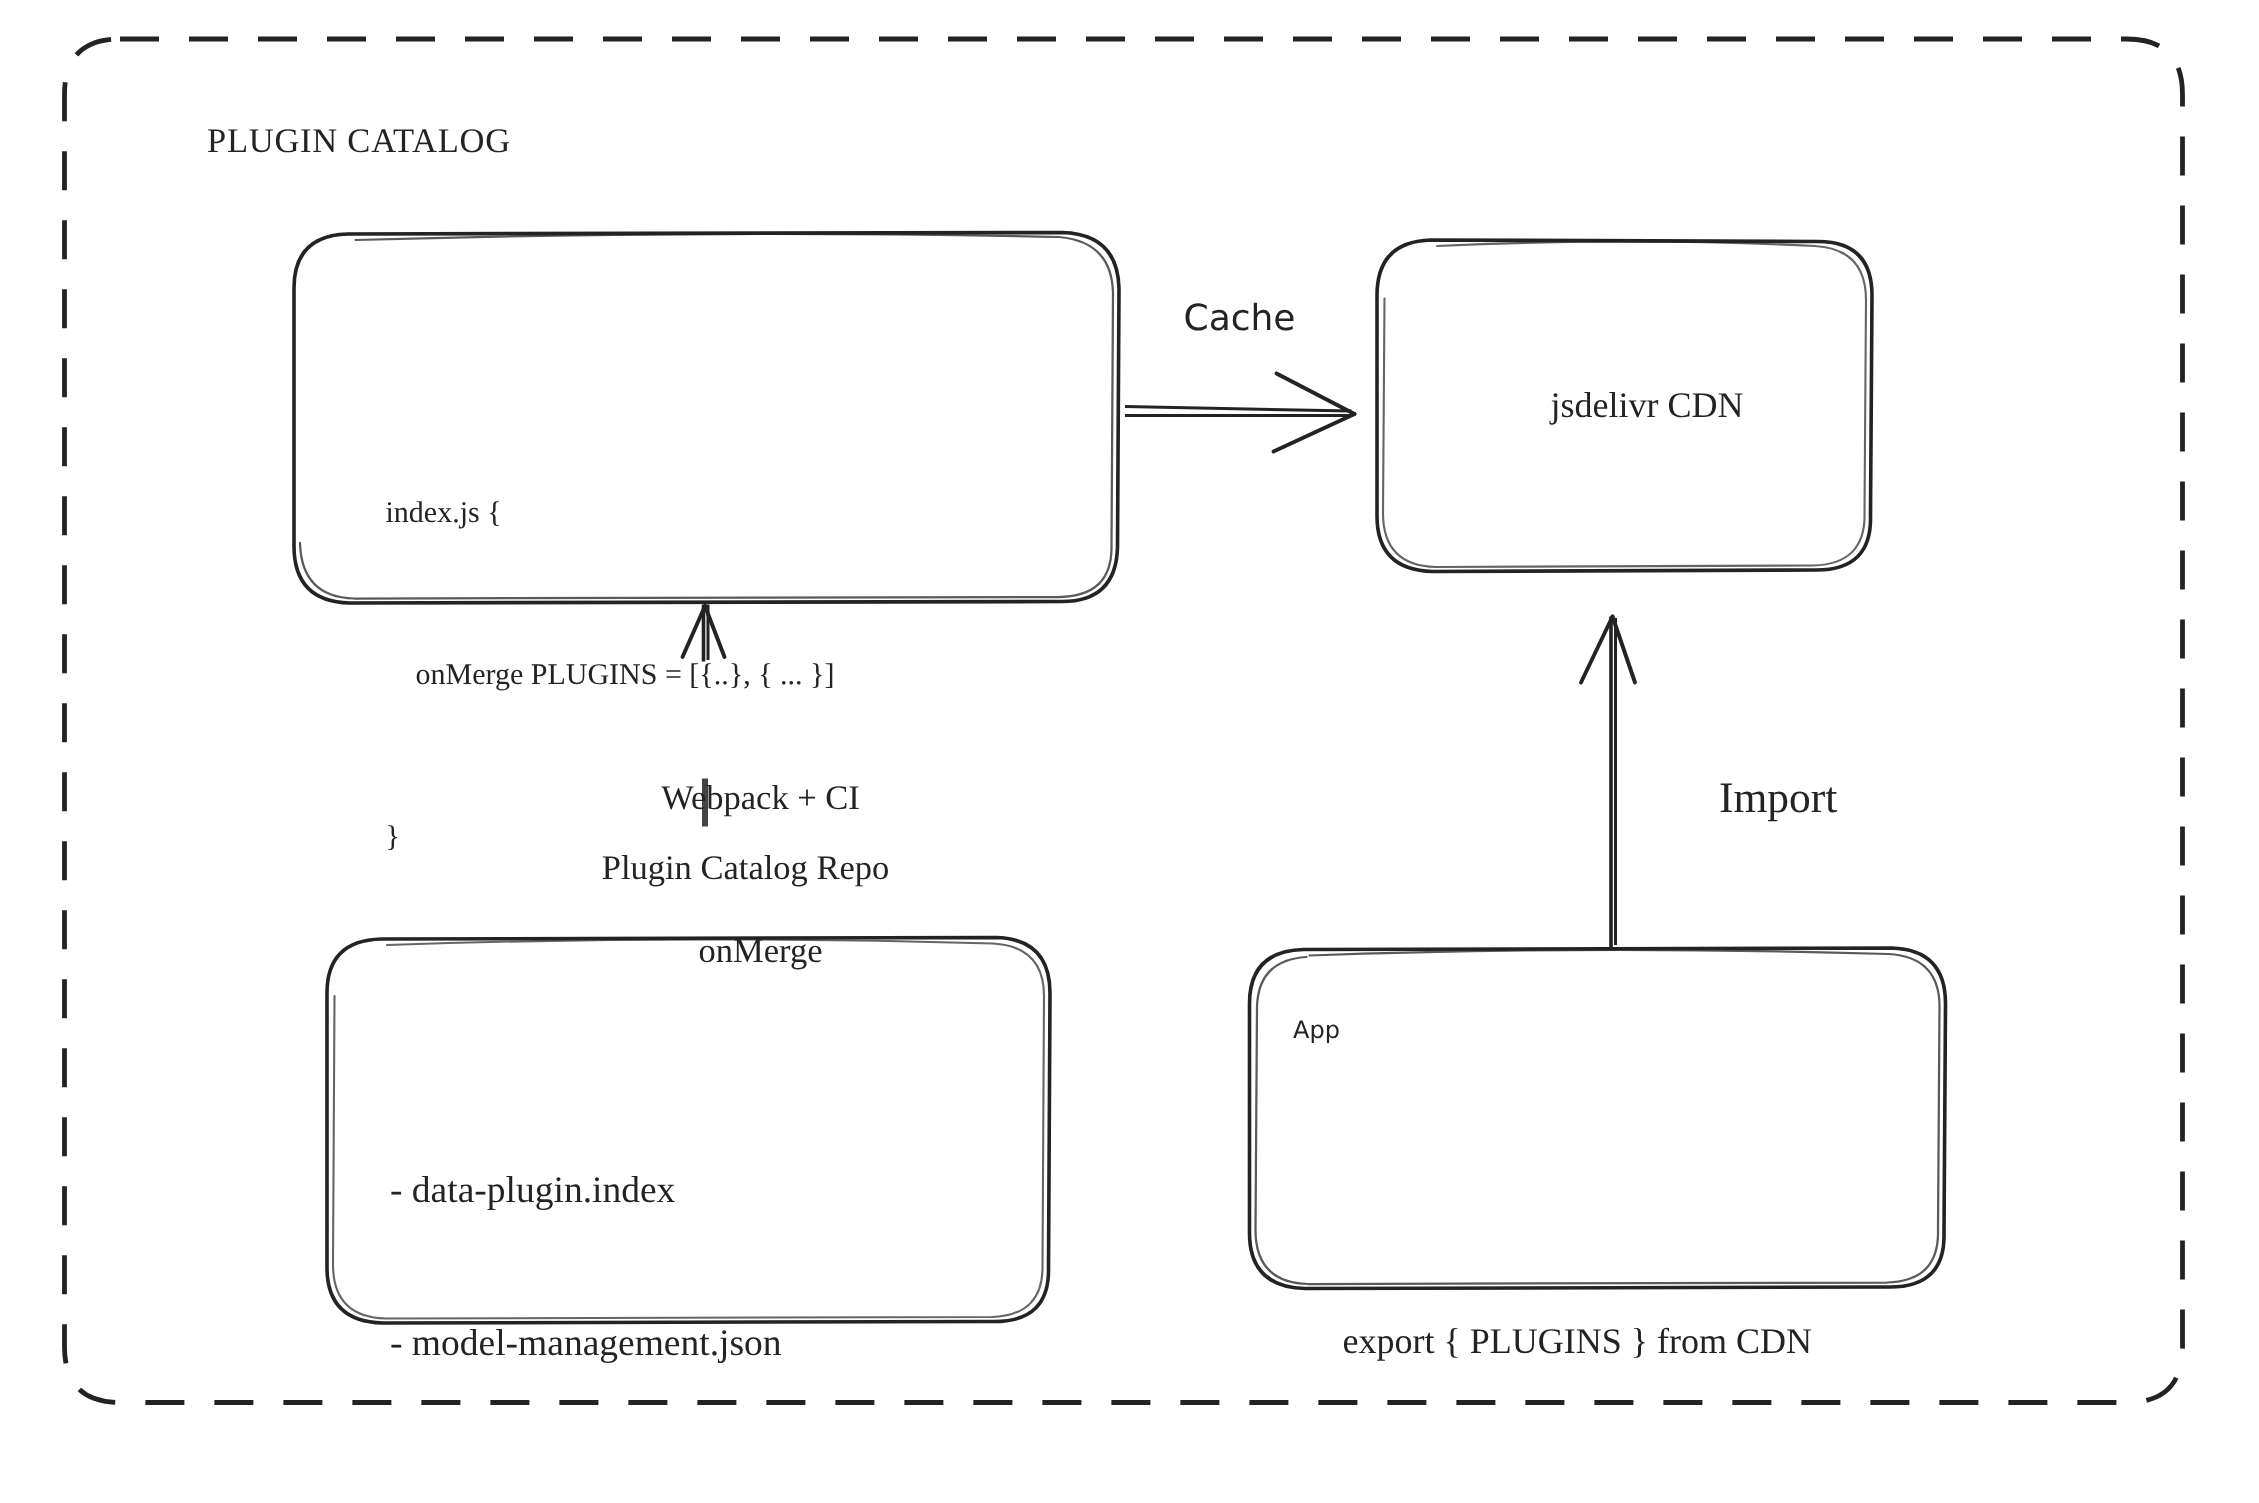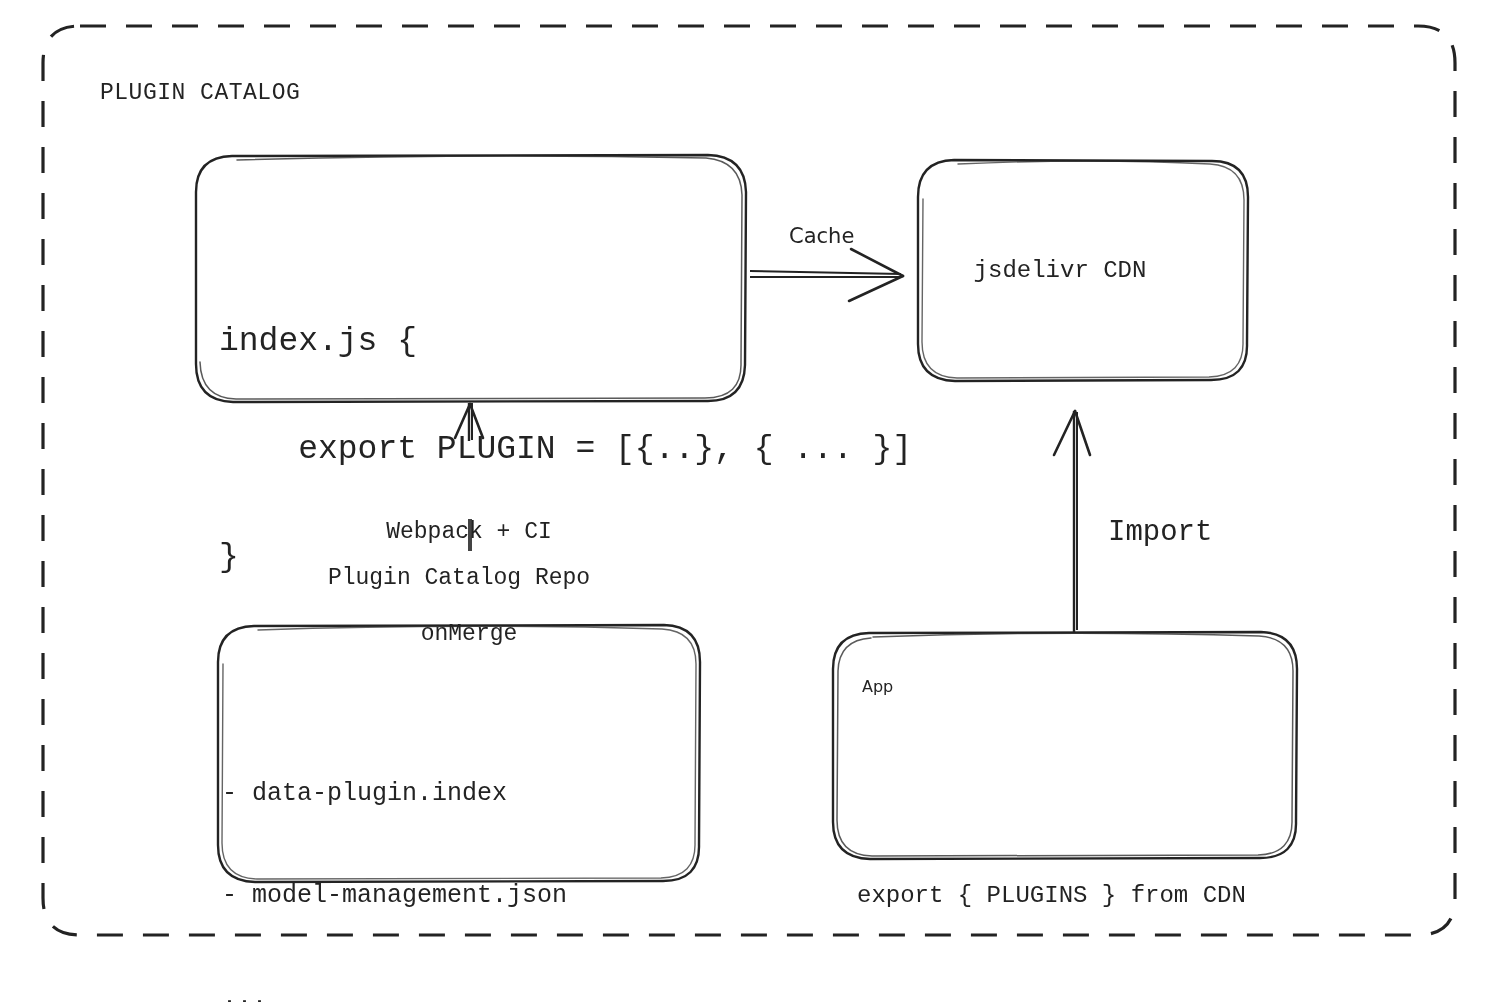--- a/index.html
+++ b/index.html
@@ -34,57 +34,56 @@
   }
 
   
   .txt {
     position: absolute;
     white-space: pre;
     color: #232323;
     font-family: "DejaVu Sans Mono", monospace;
     line-height: 1.0;
   }
-  .mono  { font-family: Liberation Mono, monospace; }
+  .mono  { font-family: Liberation Serif, serif; margin-left: 38px; }
   .sans  { font-family: "DejaVu Sans", sans-serif; }
 
   .group-title {
     left: 100px;
     top: 82px;
     font-size: 23px;
     letter-spacing: 0.5px;
   }
 
   .npm-title {
     left: 195px;
     top: 196px;
     width: 550px;
     text-align: center;
     font-size: 21px;
   }
   .npm-code {
     left: 219px;
     top: 252px;
-    font-size: 33px;
+    font-size: 20px;
     line-height: 36px;
   }
 
   .cdn-title {
     left: 918px;
     top: 259px;
     width: 284px;
     text-align: center;
     font-size: 24px;
   }
 
   .cache-label {
     left: 789px;
     top: 200px;
-    font-size: 21px;
-    margin-top: 26px;
+    font-size: 24px;
   }
 
   .webpack-label {
     left: 340px;
     top: 447px;
     width: 258px;
     text-align: center;
     font-size: 23px;
     line-height: 34px;
   }
@@ -183,21 +182,21 @@
       <path d="M 1077,412 L 1077,630" fill="none" stroke="#232323" stroke-width="2"></path>
       <path d="M 1054,455 L 1075,411" fill="none" stroke="#232323" stroke-width="2.6" stroke-linecap="round"></path>
       <path d="M 1075,411 L 1090,455" fill="none" stroke="#232323" stroke-width="2.6" stroke-linecap="round"></path>
     </g>
   </svg>
 
   <div class="txt mono group-title">PLUGIN CATALOG</div>
 
   <div class="txt mono npm-code">
     <div>index.js {</div>
-    <div>    export PLUGIN = [{..}, { ... }]</div>
+    <div>    onMerge PLUGINS = [{..}, { ... }]</div>
     <div>}</div>
   </div>
 
   <div class="txt mono cdn-title">jsdelivr CDN</div>
 
   <div class="txt sans cache-label">Cache</div>
 
   <div class="txt mono webpack-label">
     <div>Webpack + CI</div>
     <div>onMerge</div>

